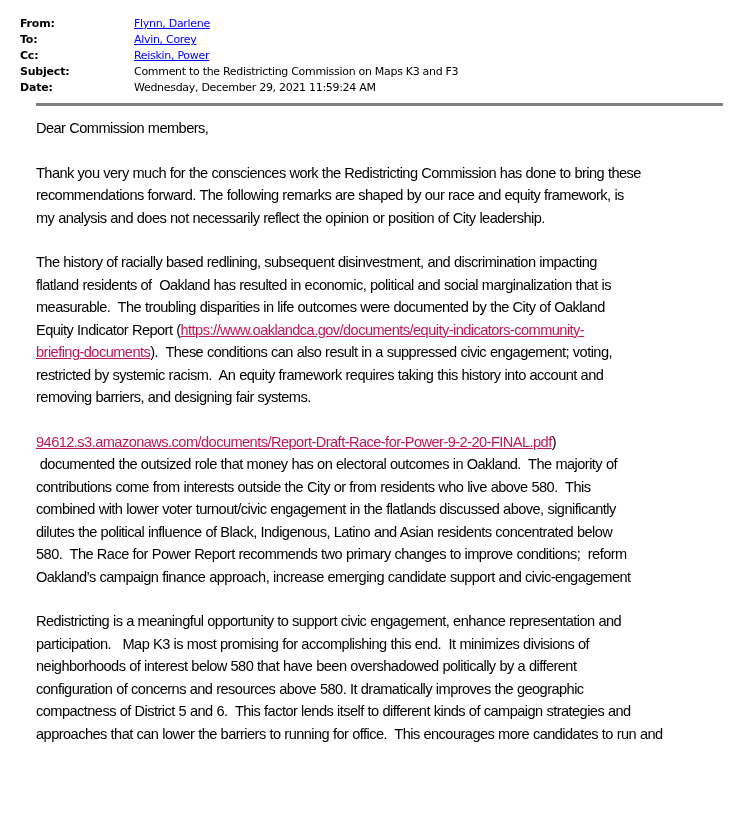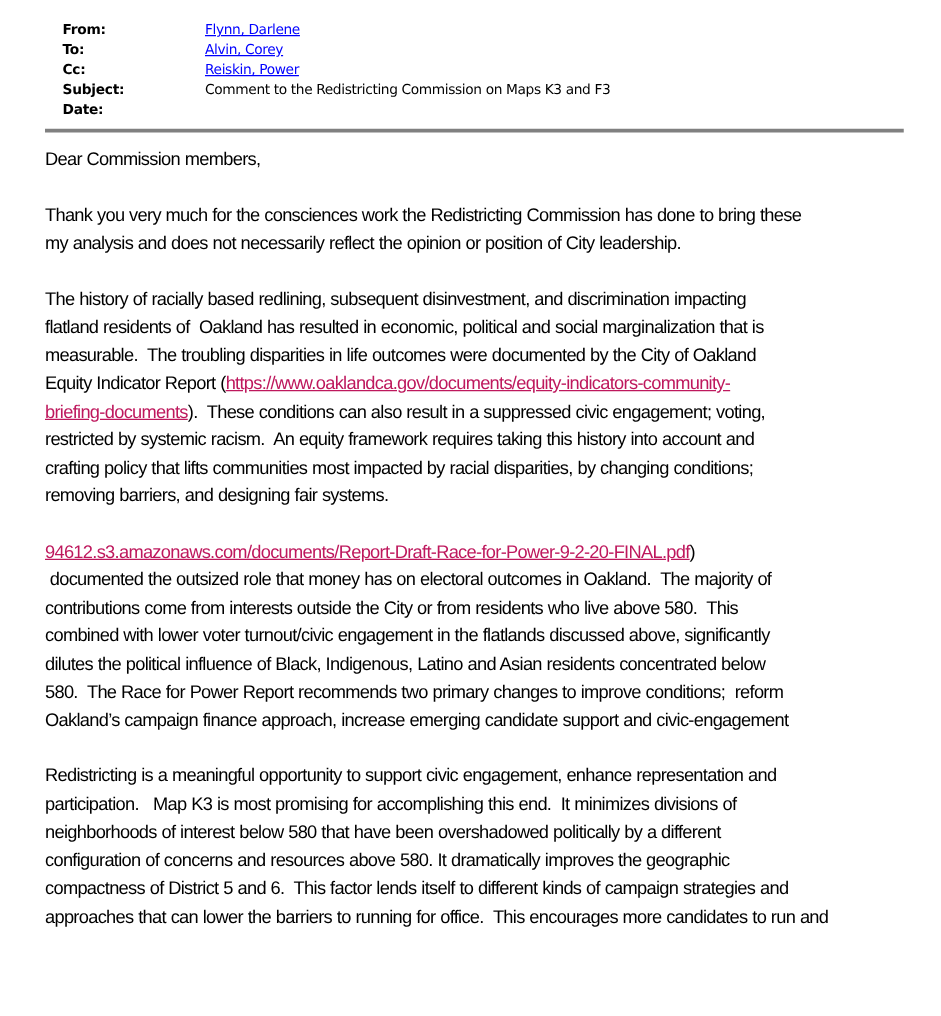--- a/index.html
+++ b/index.html
@@ -8,21 +8,21 @@
     background: #ffffff;
   }
   body {
     width: 753px;
     height: 813px;
     overflow: hidden;
     position: relative;
   }
   .email-header {
     position: absolute;
-    left: 50px;
+    left: 20px;
     top: 16px;
     font-family: "DejaVu Sans", sans-serif;
     font-size: 11px;
     color: #000;
   }
   .hdr-row {
     display: flex;
     height: 16px;
     line-height: 16px;
     white-space: nowrap;
@@ -88,43 +88,44 @@
   <div class="hdr-row">
     <span class="hdr-label">Cc:</span>
     <span class="hdr-value hdr-link">Reiskin, Power</span>
   </div>
   <div class="hdr-row">
     <span class="hdr-label">Subject:</span>
     <span class="hdr-value">Comment to the Redistricting Commission on Maps K3 and F3</span>
   </div>
   <div class="hdr-row">
     <span class="hdr-label">Date:</span>
+    <span class="hdr-value">Wednesday, December 29, 2021 11:59:24 AM</span>
   </div>
 </div>
 
 <div class="divider"></div>
 
 <div class="body">
   <div class="line">Dear Commission members,</div>
   <div class="para-gap"></div>
 
   <div>
     <div class="line">Thank you very much for the consciences work the Redistricting Commission has done to bring these</div>
+    <div class="line">recommendations forward. The following remarks are shaped by our race and equity framework, is</div>
     <div class="line">my analysis and does not necessarily reflect the opinion or position of City leadership.</div>
   </div>
   <div class="para-gap"></div>
 
   <div>
     <div class="line">The history of racially based redlining, subsequent disinvestment, and discrimination impacting</div>
     <div class="line">flatland residents of  Oakland has resulted in economic, political and social marginalization that is</div>
     <div class="line">measurable.  The troubling disparities in life outcomes were documented by the City of Oakland</div>
     <div class="line"><span>Equity Indicator Report (</span><a class="link">https://www.oaklandca.gov/documents/equity-indicators-community-</a></div>
     <div class="line"><a class="link">briefing-documents</a><span>).  These conditions can also result in a suppressed civic engagement; voting,</span></div>
     <div class="line">restricted by systemic racism.  An equity framework requires taking this history into account and</div>
-    <div class="line">crafting policy that lifts communities most impacted by racial disparities, by changing conditions;</div>
     <div class="line">removing barriers, and designing fair systems.</div>
   </div>
   <div class="para-gap"></div>
 
   <div>
     <div class="line"><a class="link">94612.s3.amazonaws.com/documents/Report-Draft-Race-for-Power-9-2-20-FINAL.pdf</a><span>)</span></div>
     <div class="line"> documented the outsized role that money has on electoral outcomes in Oakland.  The majority of</div>
     <div class="line">contributions come from interests outside the City or from residents who live above 580.  This</div>
     <div class="line">combined with lower voter turnout/civic engagement in the flatlands discussed above, significantly</div>
     <div class="line">dilutes the political influence of Black, Indigenous, Latino and Asian residents concentrated below</div>

